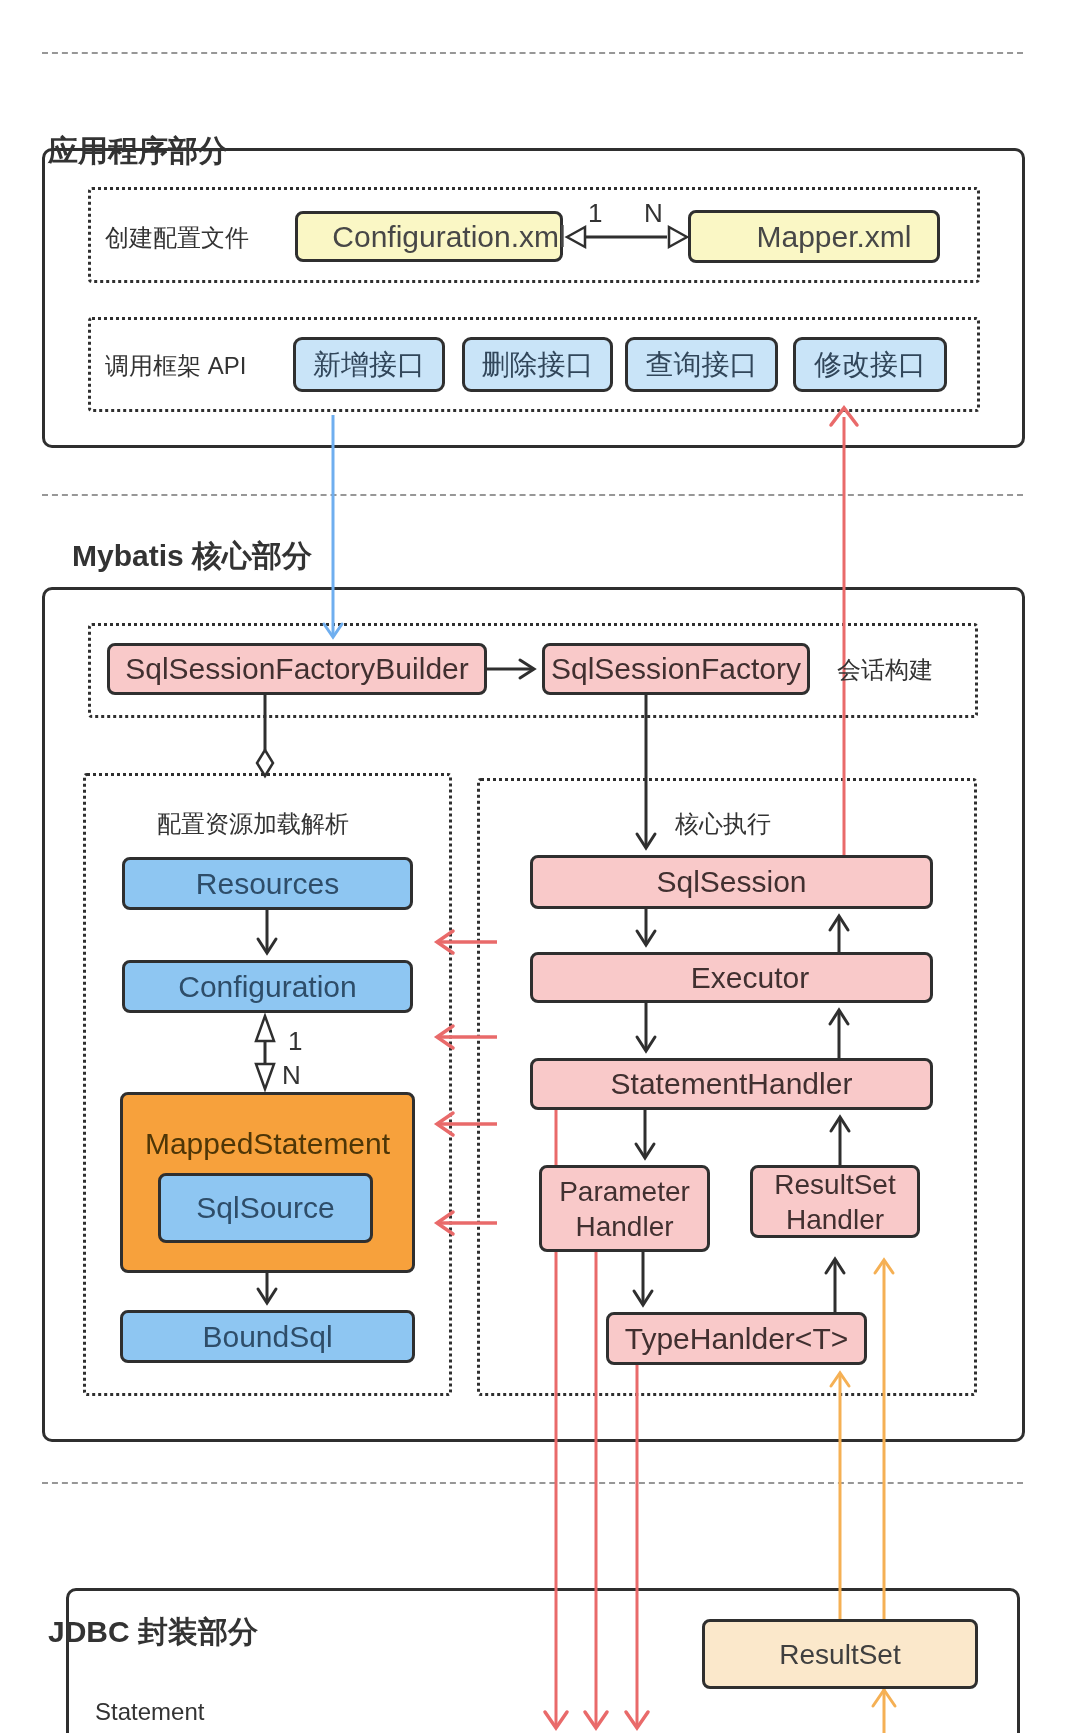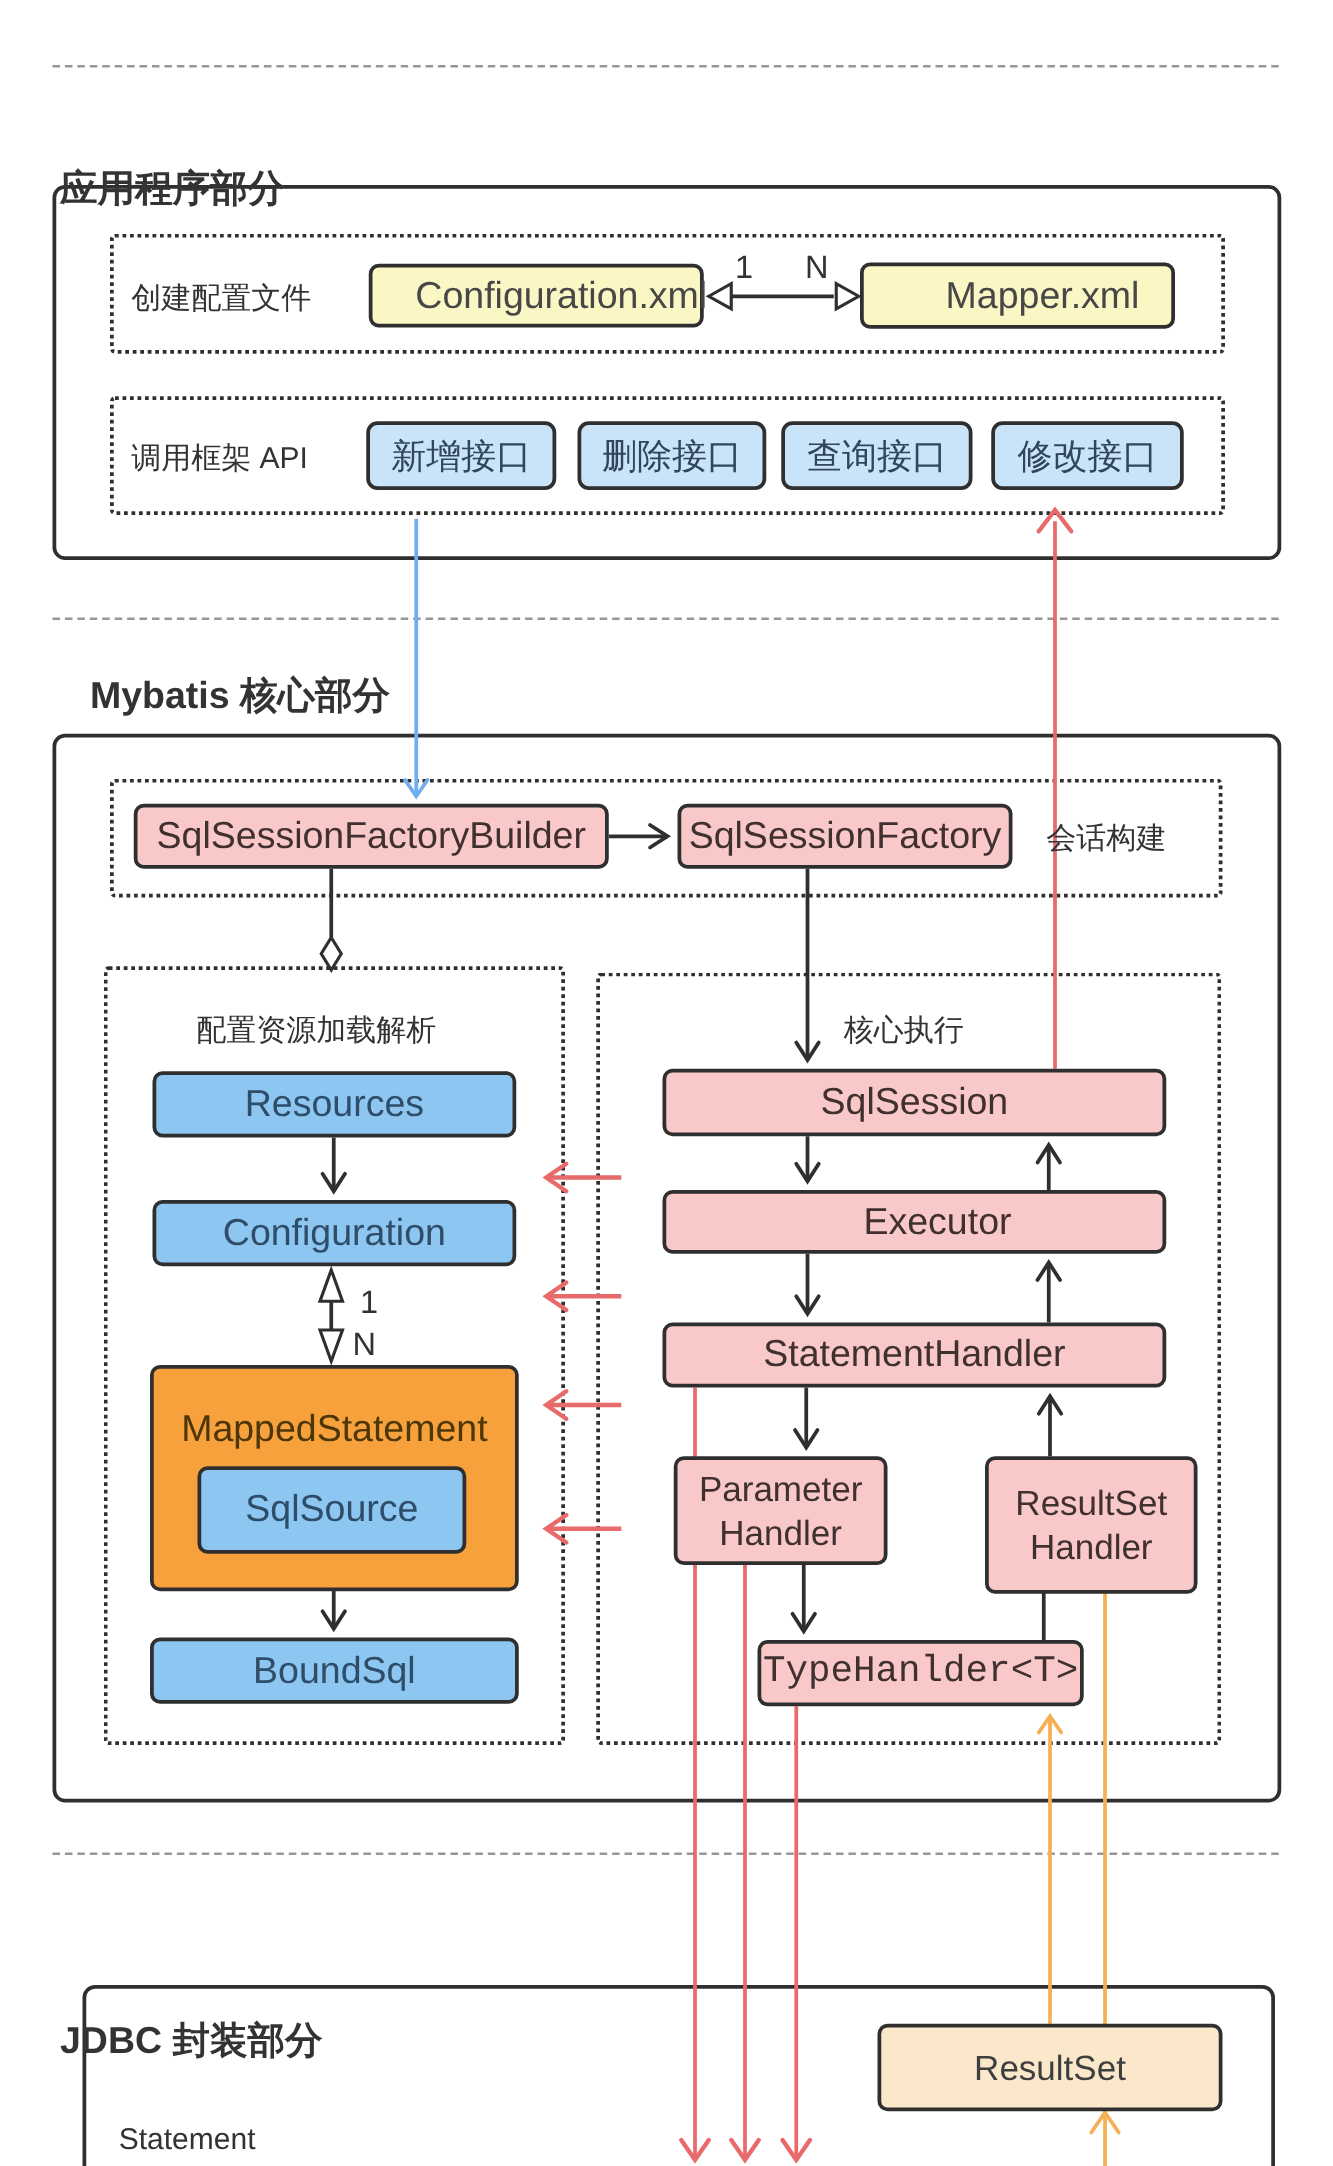--- a/index.html
+++ b/index.html
@@ -68,22 +68,22 @@
 <div class="abs node orange" style="left:120px;top:1092px;width:295px;height:181px;">MappedStatement</div>
 <div class="abs node lblue" style="left:158px;top:1173px;width:215px;height:70px;">SqlSource</div>
 <div class="abs node lblue" style="left:120px;top:1310px;width:295px;height:53px;">BoundSql</div>
 
 <div class="abs dotted" style="left:477px;top:778px;width:500px;height:618px;"></div>
 <div class="abs grp-label" style="left:675px;top:808px;">核心执行</div>
 <div class="abs node pink" style="left:530px;top:855px;width:403px;height:54px;">SqlSession</div>
 <div class="abs node pink" style="left:530px;top:952px;width:403px;height:51px;padding-left:37px;">Executor</div>
 <div class="abs node pink" style="left:530px;top:1058px;width:403px;height:52px;">StatementHandler</div>
 <div class="abs node pink two-line" style="left:539px;top:1165px;width:171px;height:87px;padding:0 14px;">Parameter Handler</div>
-<div class="abs node pink two-line" style="left:750px;top:1165px;width:170px;height:110px;padding:0 0;margin-left:38px;">ResultSet Handler</div>
-<div class="abs node pink" style="left:606px;top:1312px;width:261px;height:53px;font-family:Liberation Mono, monospace;">TypeHanlder&lt;T&gt;</div>
+<div class="abs node pink two-line" style="left:750px;top:1165px;width:170px;height:73px;padding:0 0;">ResultSet Handler</div>
+<div class="abs node pink" style="left:606px;top:1312px;width:261px;height:53px;">TypeHanlder&lt;T&gt;</div>
 
 <div class="abs node cream" style="left:702px;top:1619px;width:276px;height:70px;">ResultSet</div>
 <div class="abs grp-label" style="left:95px;top:1698px;">Statement</div>
 
 <svg class="overlay" width="1066" height="1733" viewBox="0 0 1066 1733">
   <defs>
     <marker id="mb" markerUnits="userSpaceOnUse" markerWidth="34" markerHeight="26" refX="0" refY="0" orient="auto" viewBox="-17,-13 34 26">
       <path d="M-14,-9 L0,0 L-14,9" fill="none" stroke="#2f2f2f" stroke-width="3" stroke-linecap="round"></path>
     </marker>
     <marker id="mr" markerUnits="userSpaceOnUse" markerWidth="40" markerHeight="32" refX="0" refY="0" orient="auto" viewBox="-20,-16 40 32">

